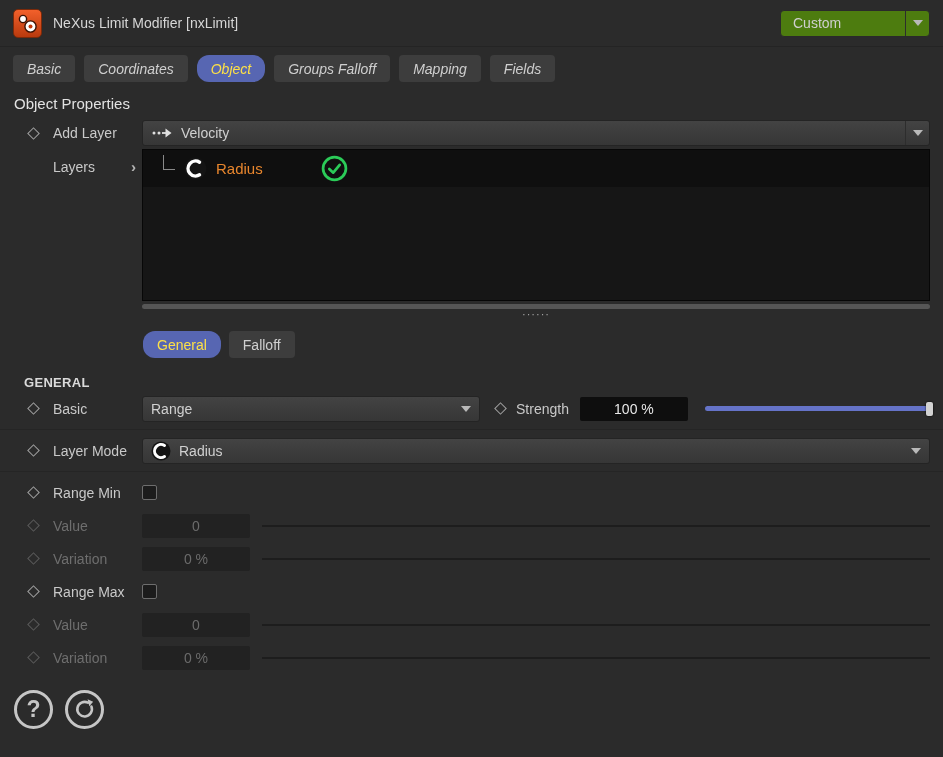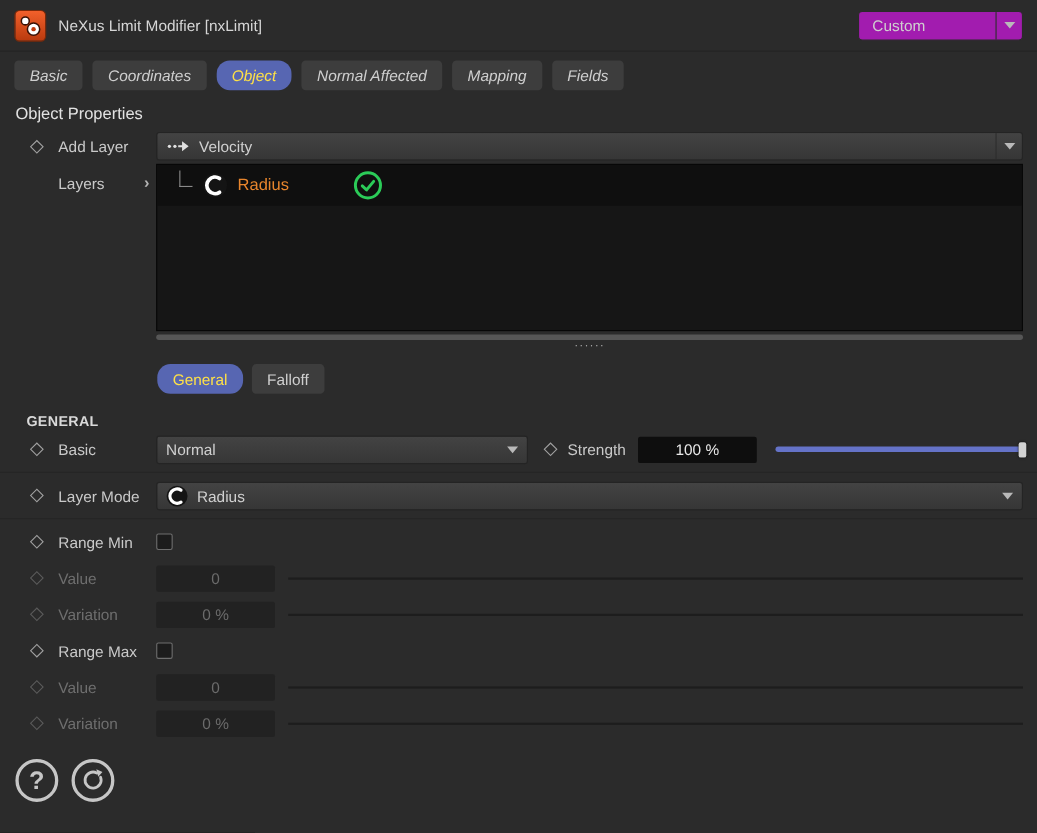--- a/index.html
+++ b/index.html
@@ -13,21 +13,21 @@
   }
 
   
   .titlebar { height: 47px; display: flex; align-items: center; padding: 0 13px; gap: 11px; border-bottom: 1px solid #242424; }
   .app-icon { width: 29px; height: 29px; border-radius: 5px; flex: none;
     background: linear-gradient(#f2602b, #b93a0e); border: 1px solid #ججج;
     border: 1px solid #7c2a0a; display:flex; align-items:center; justify-content:center; }
   .app-icon svg { display:block; }
   .win-title { font-size: 14px; color: #d6d6d6; }
   .spacer { flex: 1; }
-  .preset-dd { width: 150px; height: 27px; background: #a21caf; border: 1px solid #2a2a2a; border-radius: 4px;
+  .preset-dd { width: 150px; height: 27px; background: #4d7c0f; border: 1px solid #2a2a2a; border-radius: 4px;
     display: flex; align-items: center; }
   .preset-dd .txt { flex: 1; padding-left: 12px; color: #cfcfcf; }
   .dd-arrow-box { width: 24px; align-self: stretch; display:flex; align-items:center; justify-content:center; border-left: 1px solid #2d2d2d; }
   .tri { width: 0; height: 0; border-left: 5px solid transparent; border-right: 5px solid transparent; border-top: 6px solid #b9b9b9; }
 
   
   .tabrow { display: flex; gap: 9px; padding: 8px 13px 0 13px; font-style: italic; }
   .tab { height: 27px; padding: 0 14px; background: #3d3d3d; border-radius: 4px;
     display: flex; align-items: center; color: #cfcfcf; cursor: default; }
   .tab.active { background: var(--accent, #5766b2); color: #fde047; border-radius: 12px; }
@@ -108,21 +108,21 @@
       <div class="dd-arrow-box">
         <div class="tri"></div>
       </div>
     </div>
   </div>
 
   <div class="tabrow">
     <div class="tab">Basic</div>
     <div class="tab">Coordinates</div>
     <div class="tab active">Object</div>
-    <div class="tab">Normal Affected</div>
+    <div class="tab">Groups Falloff</div>
     <div class="tab">Mapping</div>
     <div class="tab">Fields</div>
   </div>
 
   <div class="section-title">Object Properties</div>
 
   <div class="row-outer add-layer-row">
     <div class="lbl">
       <span class="diamond"></span>
       <span>Add Layer</span>
@@ -174,21 +174,21 @@
   </div>
 
   <div class="group-header">GENERAL</div>
 
   <div class="row-outer prow">
     <div class="lbl">
       <span class="diamond"></span>
       <span>Basic</span>
     </div>
     <div class="dropdown blend-dd">
-      <span>Normal</span>
+      <span>Range</span>
       <div class="dd-fill"></div>
       <div class="dd-arrow-plain">
         <div class="tri"></div>
       </div>
     </div>
     <div class="strength-cluster">
       <span class="diamond"></span>
       <span>Strength</span>
       <div class="value-field">100 %</div>
       <div class="slider">

